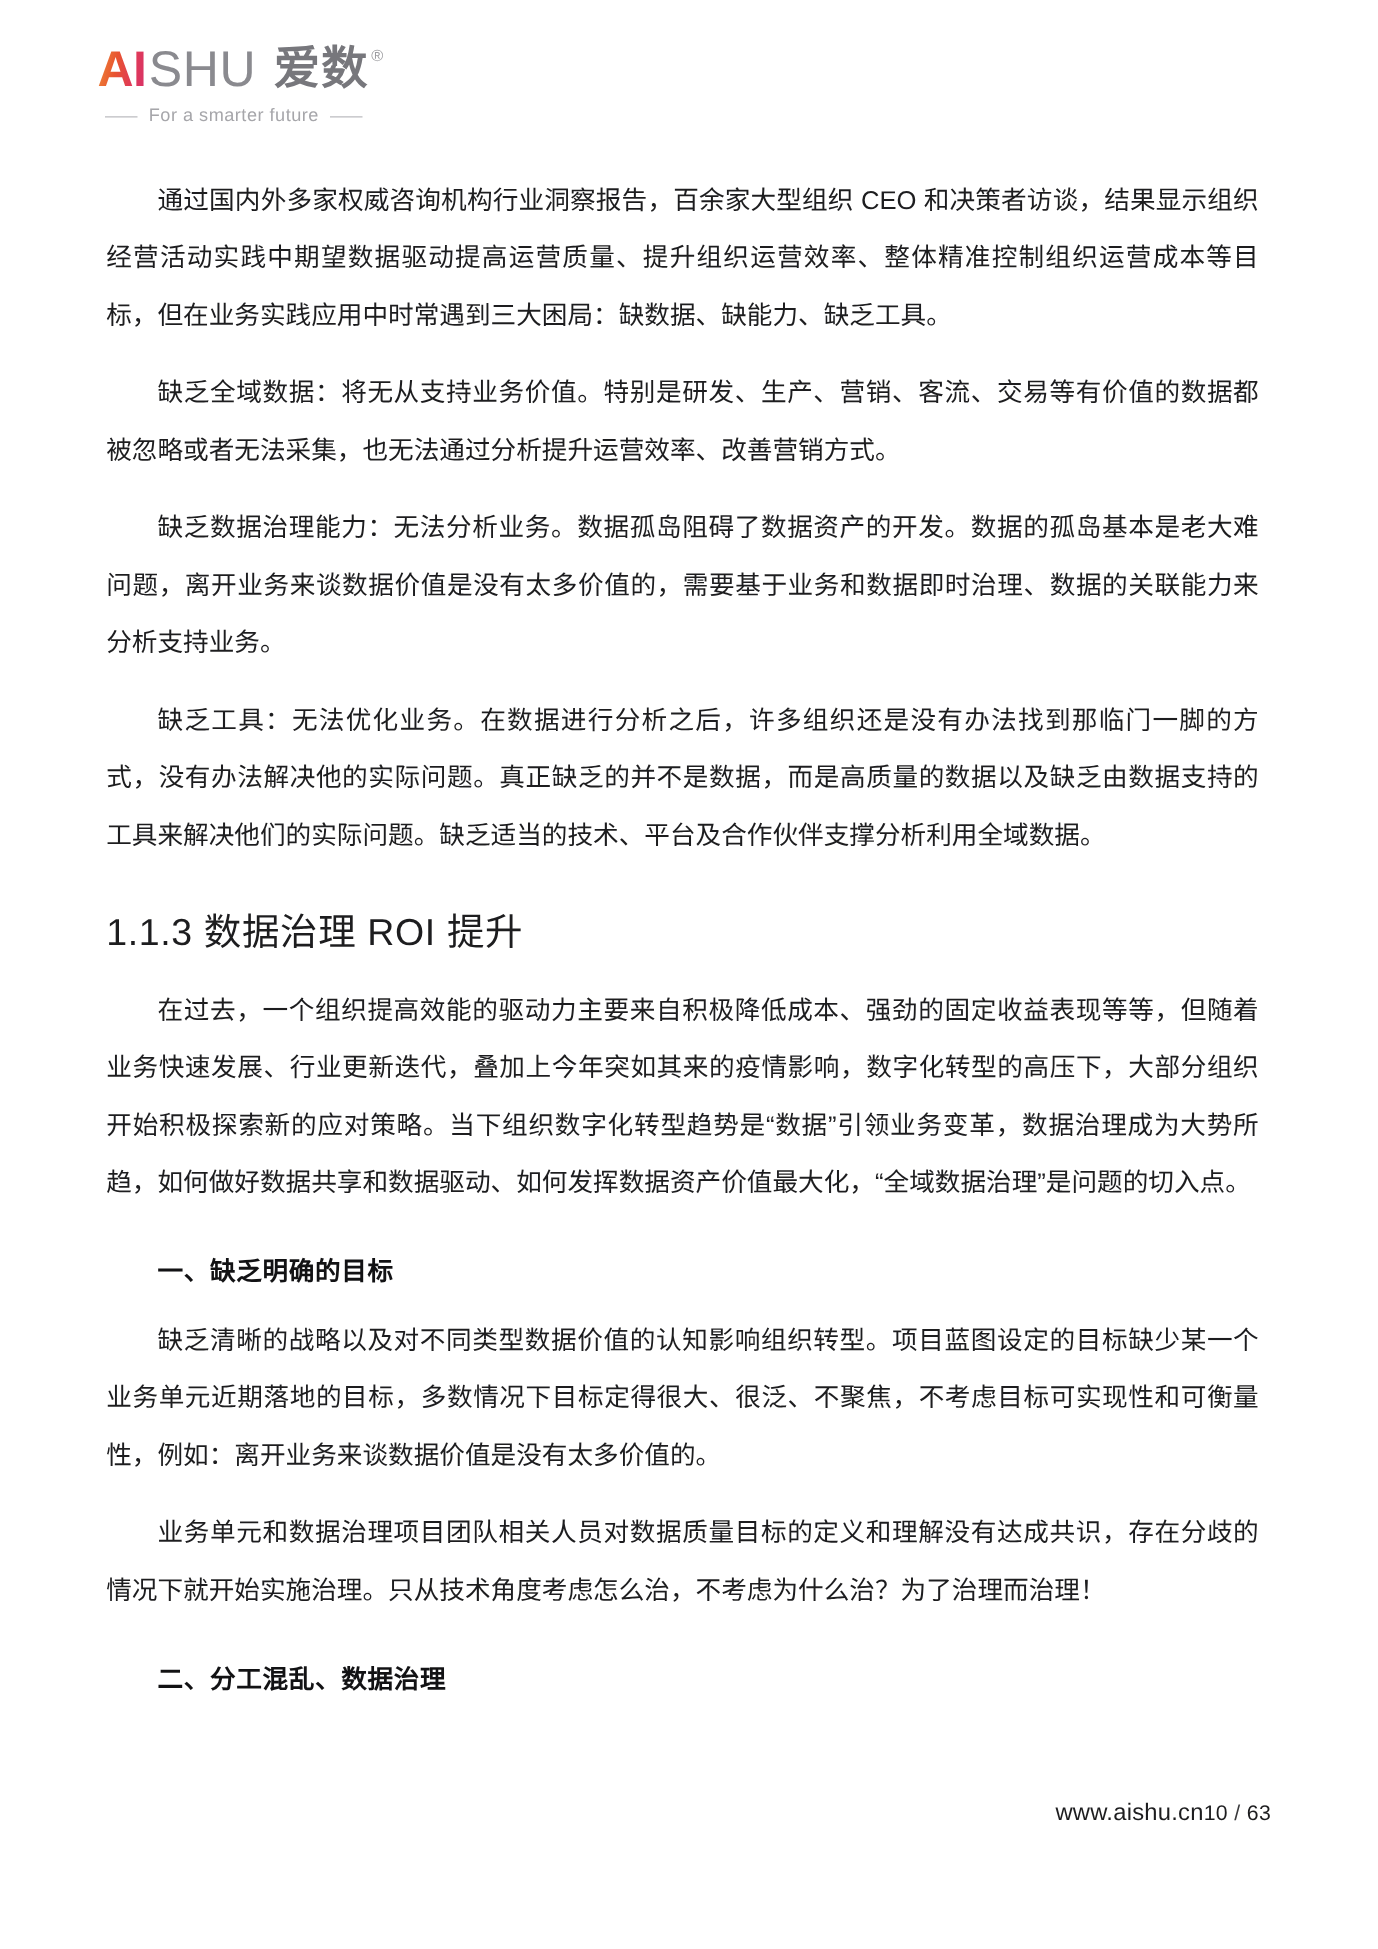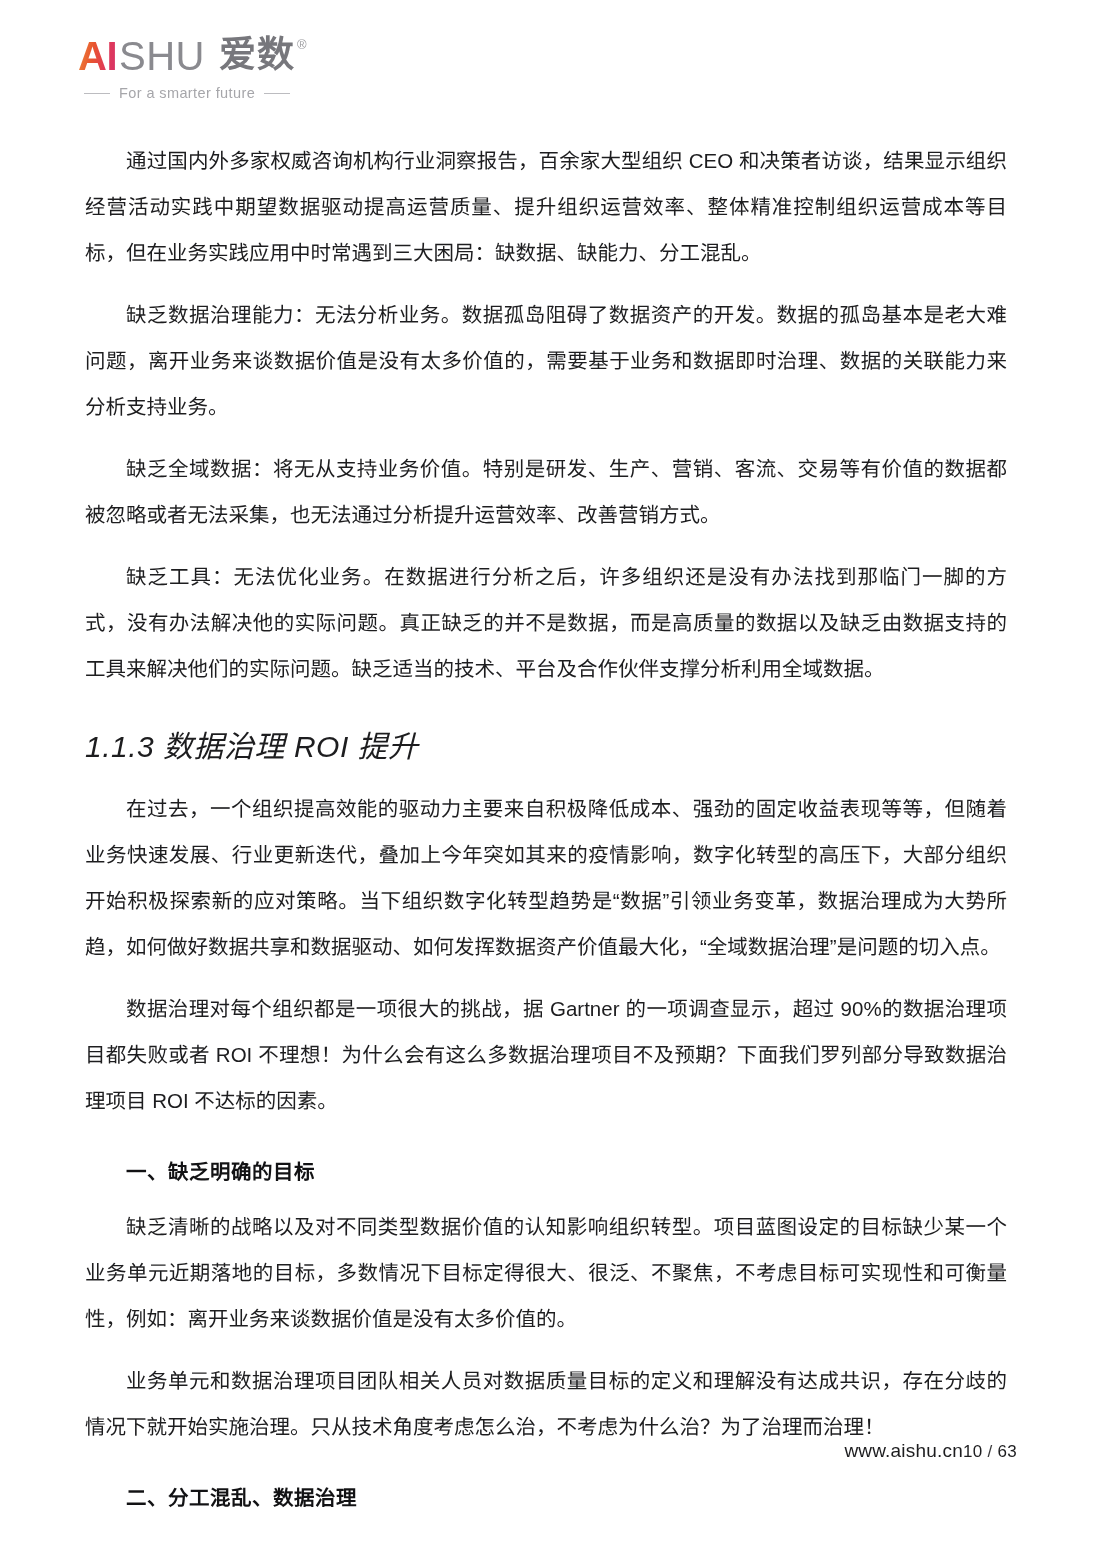--- a/index.html
+++ b/index.html
@@ -102,21 +102,20 @@
     text-indent: 2em;
     font-family: "Liberation Sans", "DejaVu Sans", sans-serif;
   }
   h2.section-heading {
     margin: 30px 0 14px 0;
     font-size: 30px;
     line-height: 50px;
     font-weight: 400;
     color: #1d1d1f;
     letter-spacing: 0.5px;
-    font-style: italic;
   }
   h3.sub-heading {
     margin: 26px 0 10px 0;
     font-size: 20.5px;
     line-height: 44px;
     font-weight: 700;
     color: #121214;
     text-indent: 2em;
     letter-spacing: 0.5px;
   }
@@ -159,29 +158,28 @@
     </div>
     <div class="tagline">
       <span class="rule left"></span>
       <span>For a smarter future</span>
       <span class="rule right"></span>
     </div>
   </div>
 
   <div class="content">
 
-    <p class="para">通过国内外多家权威咨询机构行业洞察报告，百余家大型组织 CEO 和决策者访谈，结果显示组织经营活动实践中期望数据驱动提高运营质量、提升组织运营效率、整体精准控制组织运营成本等目标，但在业务实践应用中时常遇到三大困局：缺数据、缺能力、分工混乱。</p>
+    <p class="para">通过国内外多家权威咨询机构行业洞察报告，百余家大型组织 CEO 和决策者访谈，结果显示组织经营活动实践中期望数据驱动提高运营质量、提升组织运营效率、整体精准控制组织运营成本等目标，但在业务实践应用中时常遇到三大困局：缺数据、缺能力、缺乏工具。</p>
+    <p class="para">缺乏全域数据：将无从支持业务价值。特别是研发、生产、营销、客流、交易等有价值的数据都被忽略或者无法采集，也无法通过分析提升运营效率、改善营销方式。</p>
     <p class="para">缺乏数据治理能力：无法分析业务。数据孤岛阻碍了数据资产的开发。数据的孤岛基本是老大难问题，离开业务来谈数据价值是没有太多价值的，需要基于业务和数据即时治理、数据的关联能力来分析支持业务。</p>
-    <p class="para">缺乏全域数据：将无从支持业务价值。特别是研发、生产、营销、客流、交易等有价值的数据都被忽略或者无法采集，也无法通过分析提升运营效率、改善营销方式。</p>
     <p class="para">缺乏工具：无法优化业务。在数据进行分析之后，许多组织还是没有办法找到那临门一脚的方式，没有办法解决他的实际问题。真正缺乏的并不是数据，而是高质量的数据以及缺乏由数据支持的工具来解决他们的实际问题。缺乏适当的技术、平台及合作伙伴支撑分析利用全域数据。</p>
 
     <h2 class="section-heading">1.1.3 数据治理 ROI 提升</h2>
 
     <p class="para">在过去，一个组织提高效能的驱动力主要来自积极降低成本、强劲的固定收益表现等等，但随着业务快速发展、行业更新迭代，叠加上今年突如其来的疫情影响，数字化转型的高压下，大部分组织开始积极探索新的应对策略。当下组织数字化转型趋势是“数据”引领业务变革，数据治理成为大势所趋，如何做好数据共享和数据驱动、如何发挥数据资产价值最大化，“全域数据治理”是问题的切入点。</p>
-    <p class="para">数据治理对每个组织都是一项很大的挑战，据 Gartner 的一项调查显示，超过 90%的数据治理项目都失败或者 ROI 不理想！为什么会有这么多数据治理项目不及预期？下面我们罗列部分导致数据治理项目 ROI 不达标的因素。</p>
 
     <h3 class="sub-heading">一、缺乏明确的目标</h3>
 
     <p class="para">缺乏清晰的战略以及对不同类型数据价值的认知影响组织转型。项目蓝图设定的目标缺少某一个业务单元近期落地的目标，多数情况下目标定得很大、很泛、不聚焦，不考虑目标可实现性和可衡量性，例如：离开业务来谈数据价值是没有太多价值的。</p>
     <p class="para">业务单元和数据治理项目团队相关人员对数据质量目标的定义和理解没有达成共识，存在分歧的情况下就开始实施治理。只从技术角度考虑怎么治，不考虑为什么治？为了治理而治理！</p>
 
     <h3 class="sub-heading">二、分工混乱、数据治理</h3>
 
   </div>
 

